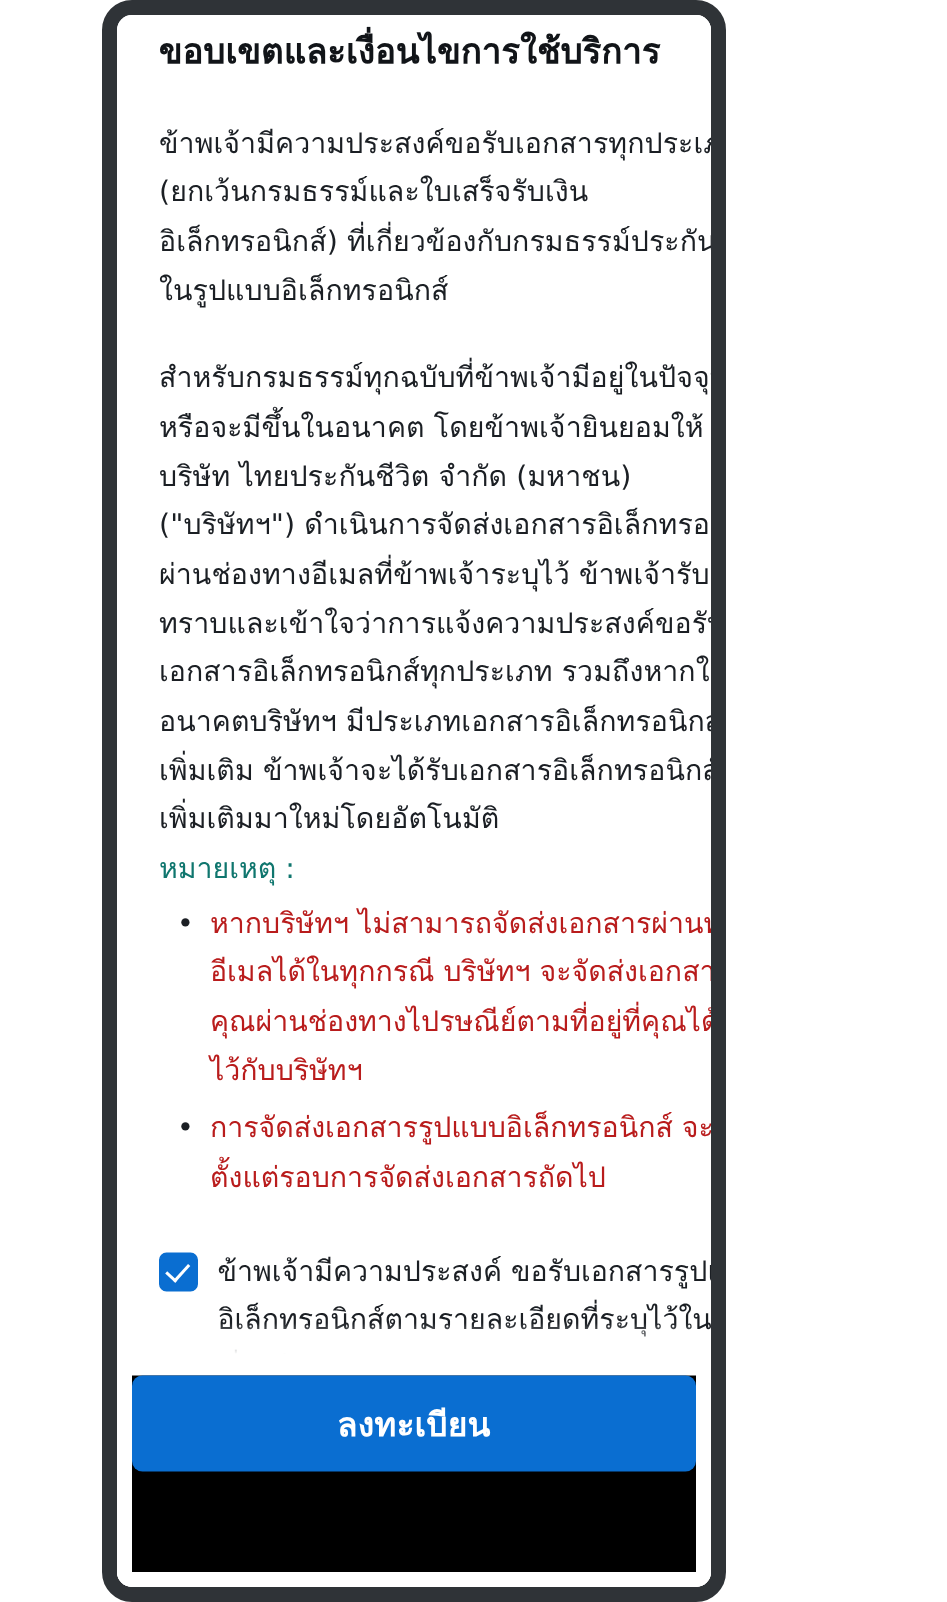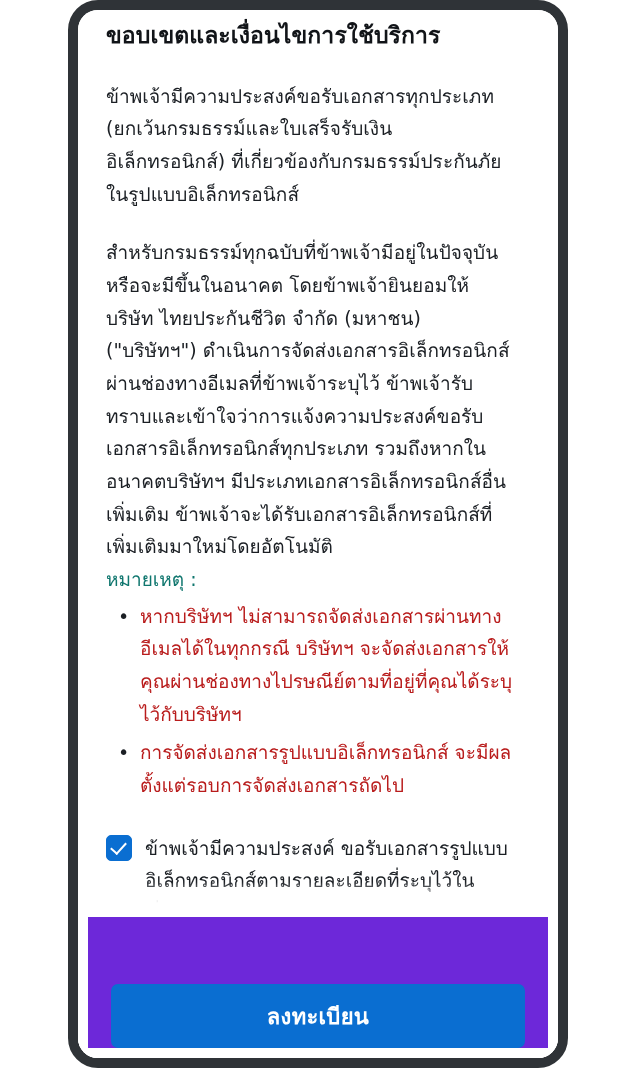--- a/index.html
+++ b/index.html
@@ -13,24 +13,24 @@
     position: relative;
     font-family: "DejaVu Sans", "Liberation Sans", sans-serif;
     overflow: hidden;
   }
 
   
   .phone-frame {
     position: absolute;
     left: 68px;
     top: 0px;
-    width: 500px;
+    width: 416px;
     height: 1068px;
     border: 10px solid #2f3337;
-    border-radius: 30px;
+    border-radius: 20px;
     box-sizing: border-box;
     background: #ffffff;
     overflow: hidden;
   }
 
   .phone-screen {
     position: absolute;
     left: 0;
     top: 0;
     right: 0;
@@ -143,25 +143,25 @@
     pointer-events: none;
   }
 
   
   .cta-bar {
     position: absolute;
     left: 10px;
     right: 10px;
     bottom: 10px;
     height: 132px;
-    background: #6d28d9;
+    background: #000000;
     border-top: 1px solid #ffffff;
     box-sizing: border-box;
     display: flex;
-    align-items: flex-end;
+    align-items: flex-start;
     justify-content: center;
   }
 
   .cta-button {
     width: 414px;
     height: 64px;
     background: #0a6ed1;
     border-radius: 7px;
     color: #ffffff;
     font-size: 22px;

